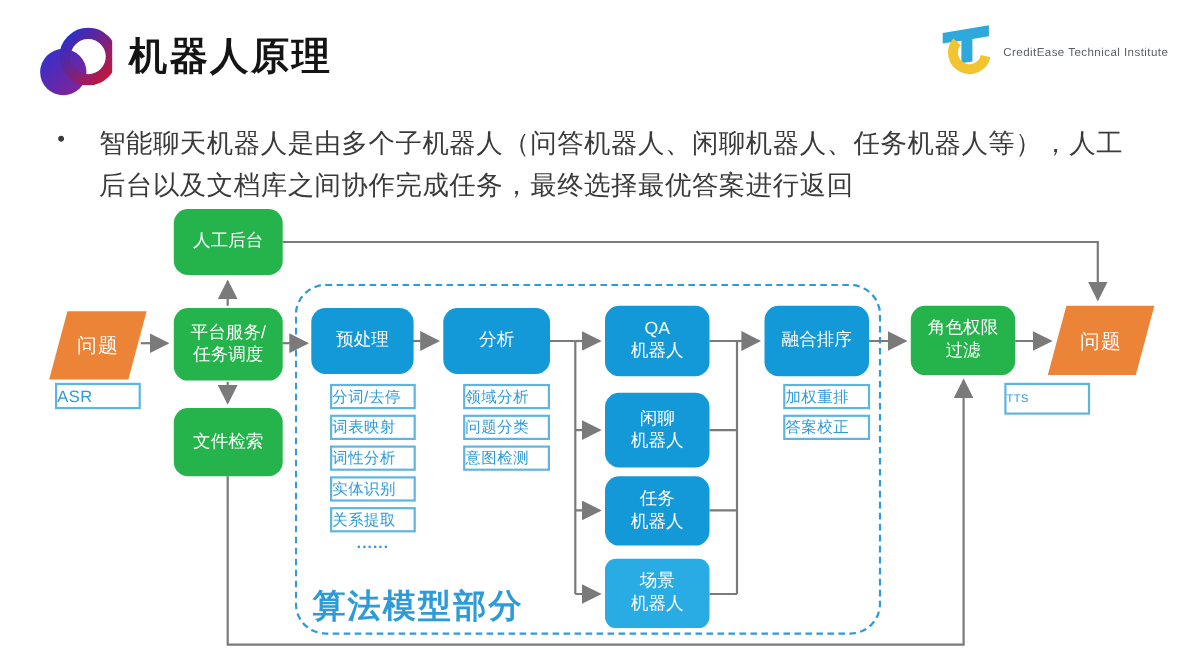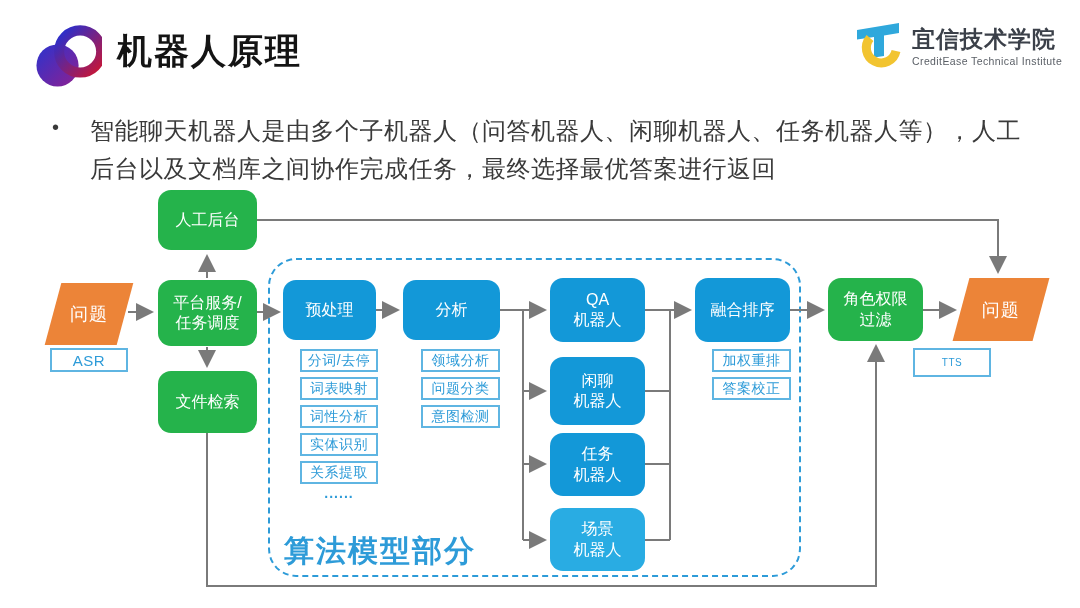--- a/index.html
+++ b/index.html
@@ -31,29 +31,29 @@
     position:absolute;left:284px;top:531px;z-index:3;
     font-size:30px;font-weight:bold;color:#2d9bd8;letter-spacing:2px;
   }
   .box{
     position:absolute;z-index:3;border-radius:13px;color:#fff;
     display:flex;flex-direction:column;align-items:center;justify-content:center;
     text-align:left;font-size:16px;line-height:1.28;box-sizing:border-box;
   }
   .green{background:#25b34b;}
   .blue{background:#1398d8;}
-  .lblue{background:#29ace3;}
+  .lblue{background:#29ace3;border-radius:10px;}
   .pgram{
     position:absolute;z-index:3;background:#ec8438;transform:skewX(-15deg);
     display:flex;align-items:center;justify-content:center;
   }
   .pgram .inner{transform:skewX(15deg);color:#fff;font-size:18px;letter-spacing:1px;}
   .slabel{
     position:absolute;z-index:3;background:#fff;border:2px solid #5fb5e2;
-    color:#2d9bd8;font-size:14px;display:flex;align-items:center;justify-content:center;
+    color:#2d9bd8;font-size:14px;display:flex;align-items:center;
     box-sizing:border-box;letter-spacing:0.5px;
   }
   .dots{
     position:absolute;left:300px;top:485px;width:78px;z-index:3;text-align:center;
     color:#2d9bd8;font-size:14px;font-weight:bold;letter-spacing:1px;
   }
 </style>
 </head>
 <body>
 
@@ -74,21 +74,20 @@
     <circle cx="72" cy="48" r="27" fill="none" stroke="url(#lgRing)" stroke-width="13"></circle>
   </svg>
   <h1 class="page-title">机器人原理</h1>
 
   <div class="brand">
     <svg class="tcmark" viewBox="0 0 50 54">
       <path fill="#2fa8dc" d="M3 10 L45 3 L45 13 L30 15.5 L30 36 L20 37.5 L20 17 L3 19.5 Z"></path>
       <path fill="none" stroke="#f2c430" stroke-width="9" d="M42 31 A15 15 0 1 1 16 18"></path>
     </svg>
     <div>
-      <div class="brand-cn">宜信技术学院</div>
       <div class="brand-en">CreditEase Technical Institute</div>
     </div>
   </div>
 
   <div class="bullet-row">
     <span class="bullet-dot">•</span>
     <p class="bullet-text">智能聊天机器人是由多个子机器人（问答机器人、闲聊机器人、任务机器人等），人工后台以及文档库之间协作完成任务，最终选择最优答案进行返回</p>
   </div>
 
   <svg class="connectors" width="1080" height="608" viewBox="0 0 1080 608">

